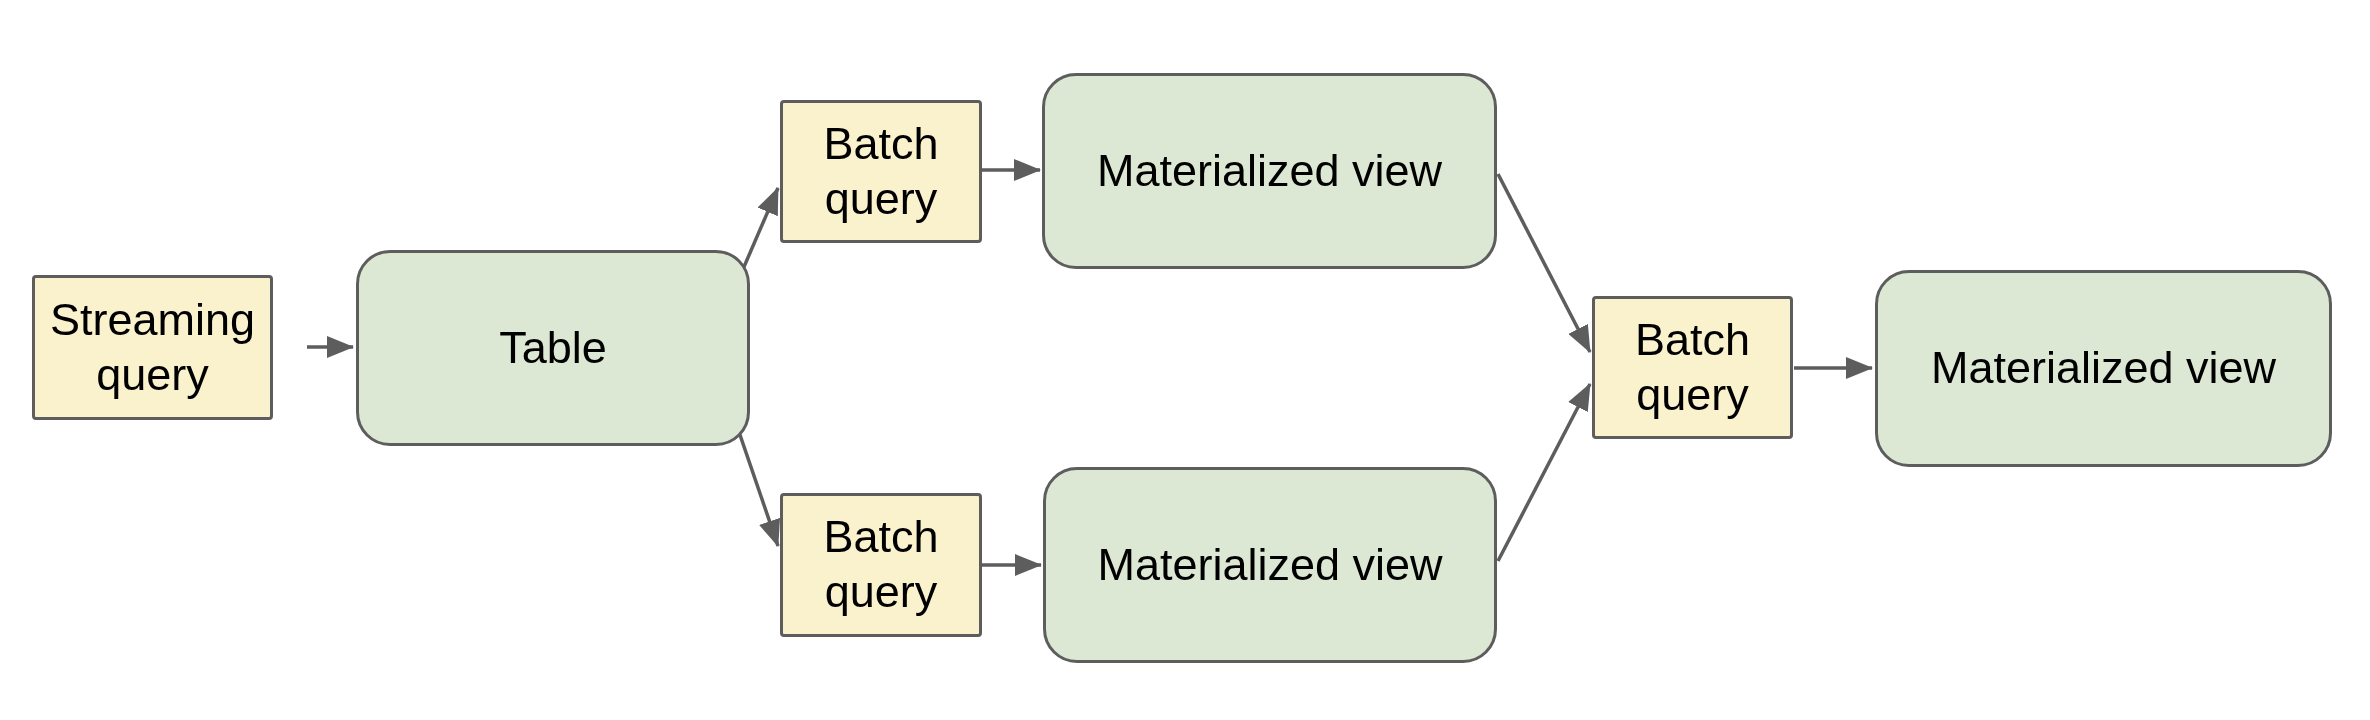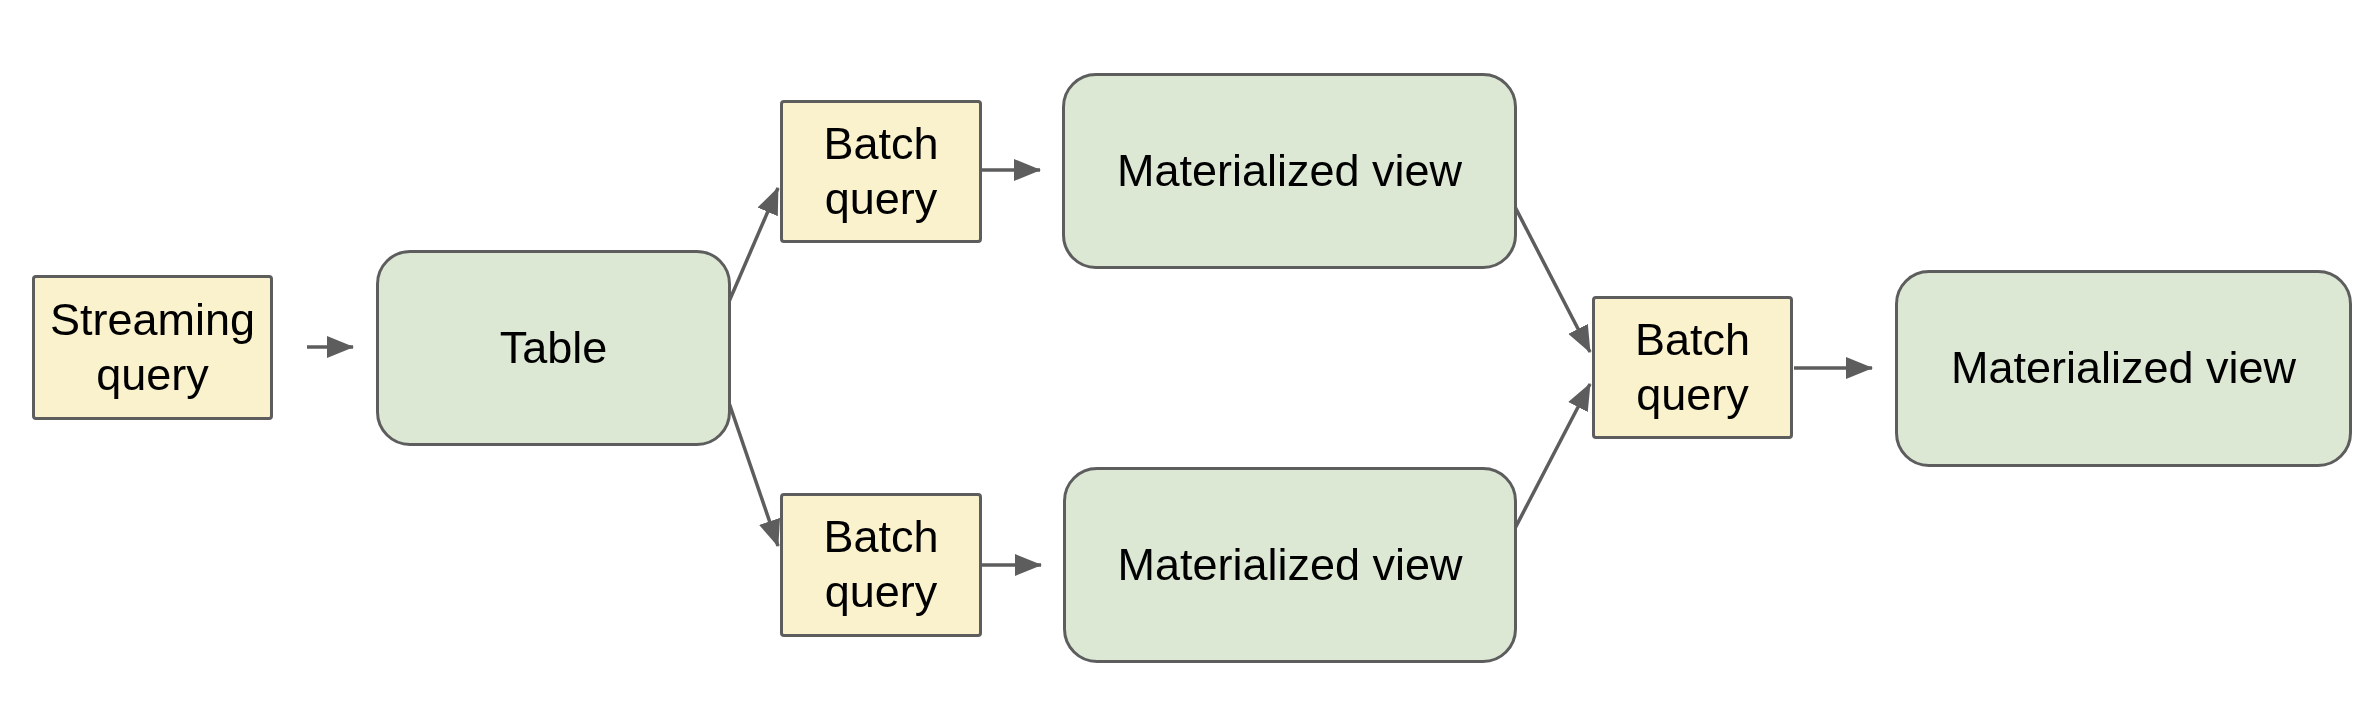--- a/index.html
+++ b/index.html
@@ -37,21 +37,20 @@
   }
   .node.query {
     background: var(--query-fill, #faf1cd);
     border: 3px solid var(--shape-border, #5d5d5d);
     border-radius: 4px;
   }
   .node.view {
     background: var(--view-fill, #dce8d4);
     border: 3px solid var(--shape-border, #5d5d5d);
     border-radius: 34px;
-    margin-left: 20px;
   }
   .node .label {
     display: block;
   }
 </style>
 </head>
 <body>
 
 <div id="canvas">
   <svg id="edge-layer" viewBox="0 0 2370 720" xmlns="http://www.w3.org/2000/svg">
@@ -67,21 +66,21 @@
         <line x1="982" y1="170" x2="1040" y2="170" stroke="#5d5d5d" stroke-width="3.5" marker-end="url(#arrowhead)"></line>
         <line x1="982" y1="565" x2="1041" y2="565" stroke="#5d5d5d" stroke-width="3.5" marker-end="url(#arrowhead)"></line>
         <line x1="1498" y1="174" x2="1590" y2="352" stroke="#5d5d5d" stroke-width="3.5" marker-end="url(#arrowhead)"></line>
         <line x1="1498" y1="561" x2="1590" y2="384" stroke="#5d5d5d" stroke-width="3.5" marker-end="url(#arrowhead)"></line>
         <line x1="1794" y1="368" x2="1872" y2="368" stroke="#5d5d5d" stroke-width="3.5" marker-end="url(#arrowhead)"></line>
       </g>
   </svg>
   <div id="nodes">
       <div class="node query" style="left: 32px; top: 275px; width: 241px; height: 145px;"><span class="label">Streaming
 query</span></div>
-      <div class="node view" style="left: 356px; top: 250px; width: 355px; height: 196px;"><span class="label">Table</span></div>
+      <div class="node view" style="left: 356px; top: 250px; width: 394px; height: 196px;"><span class="label">Table</span></div>
       <div class="node query" style="left: 780px; top: 100px; width: 202px; height: 143px;"><span class="label">Batch
 query</span></div>
       <div class="node view" style="left: 1042px; top: 73px; width: 455px; height: 196px;"><span class="label">Materialized view</span></div>
       <div class="node query" style="left: 780px; top: 493px; width: 202px; height: 144px;"><span class="label">Batch
 query</span></div>
       <div class="node view" style="left: 1043px; top: 467px; width: 454px; height: 196px;"><span class="label">Materialized view</span></div>
       <div class="node query" style="left: 1592px; top: 296px; width: 201px; height: 143px;"><span class="label">Batch
 query</span></div>
       <div class="node view" style="left: 1875px; top: 270px; width: 457px; height: 197px;"><span class="label">Materialized view</span></div>
     </div>

